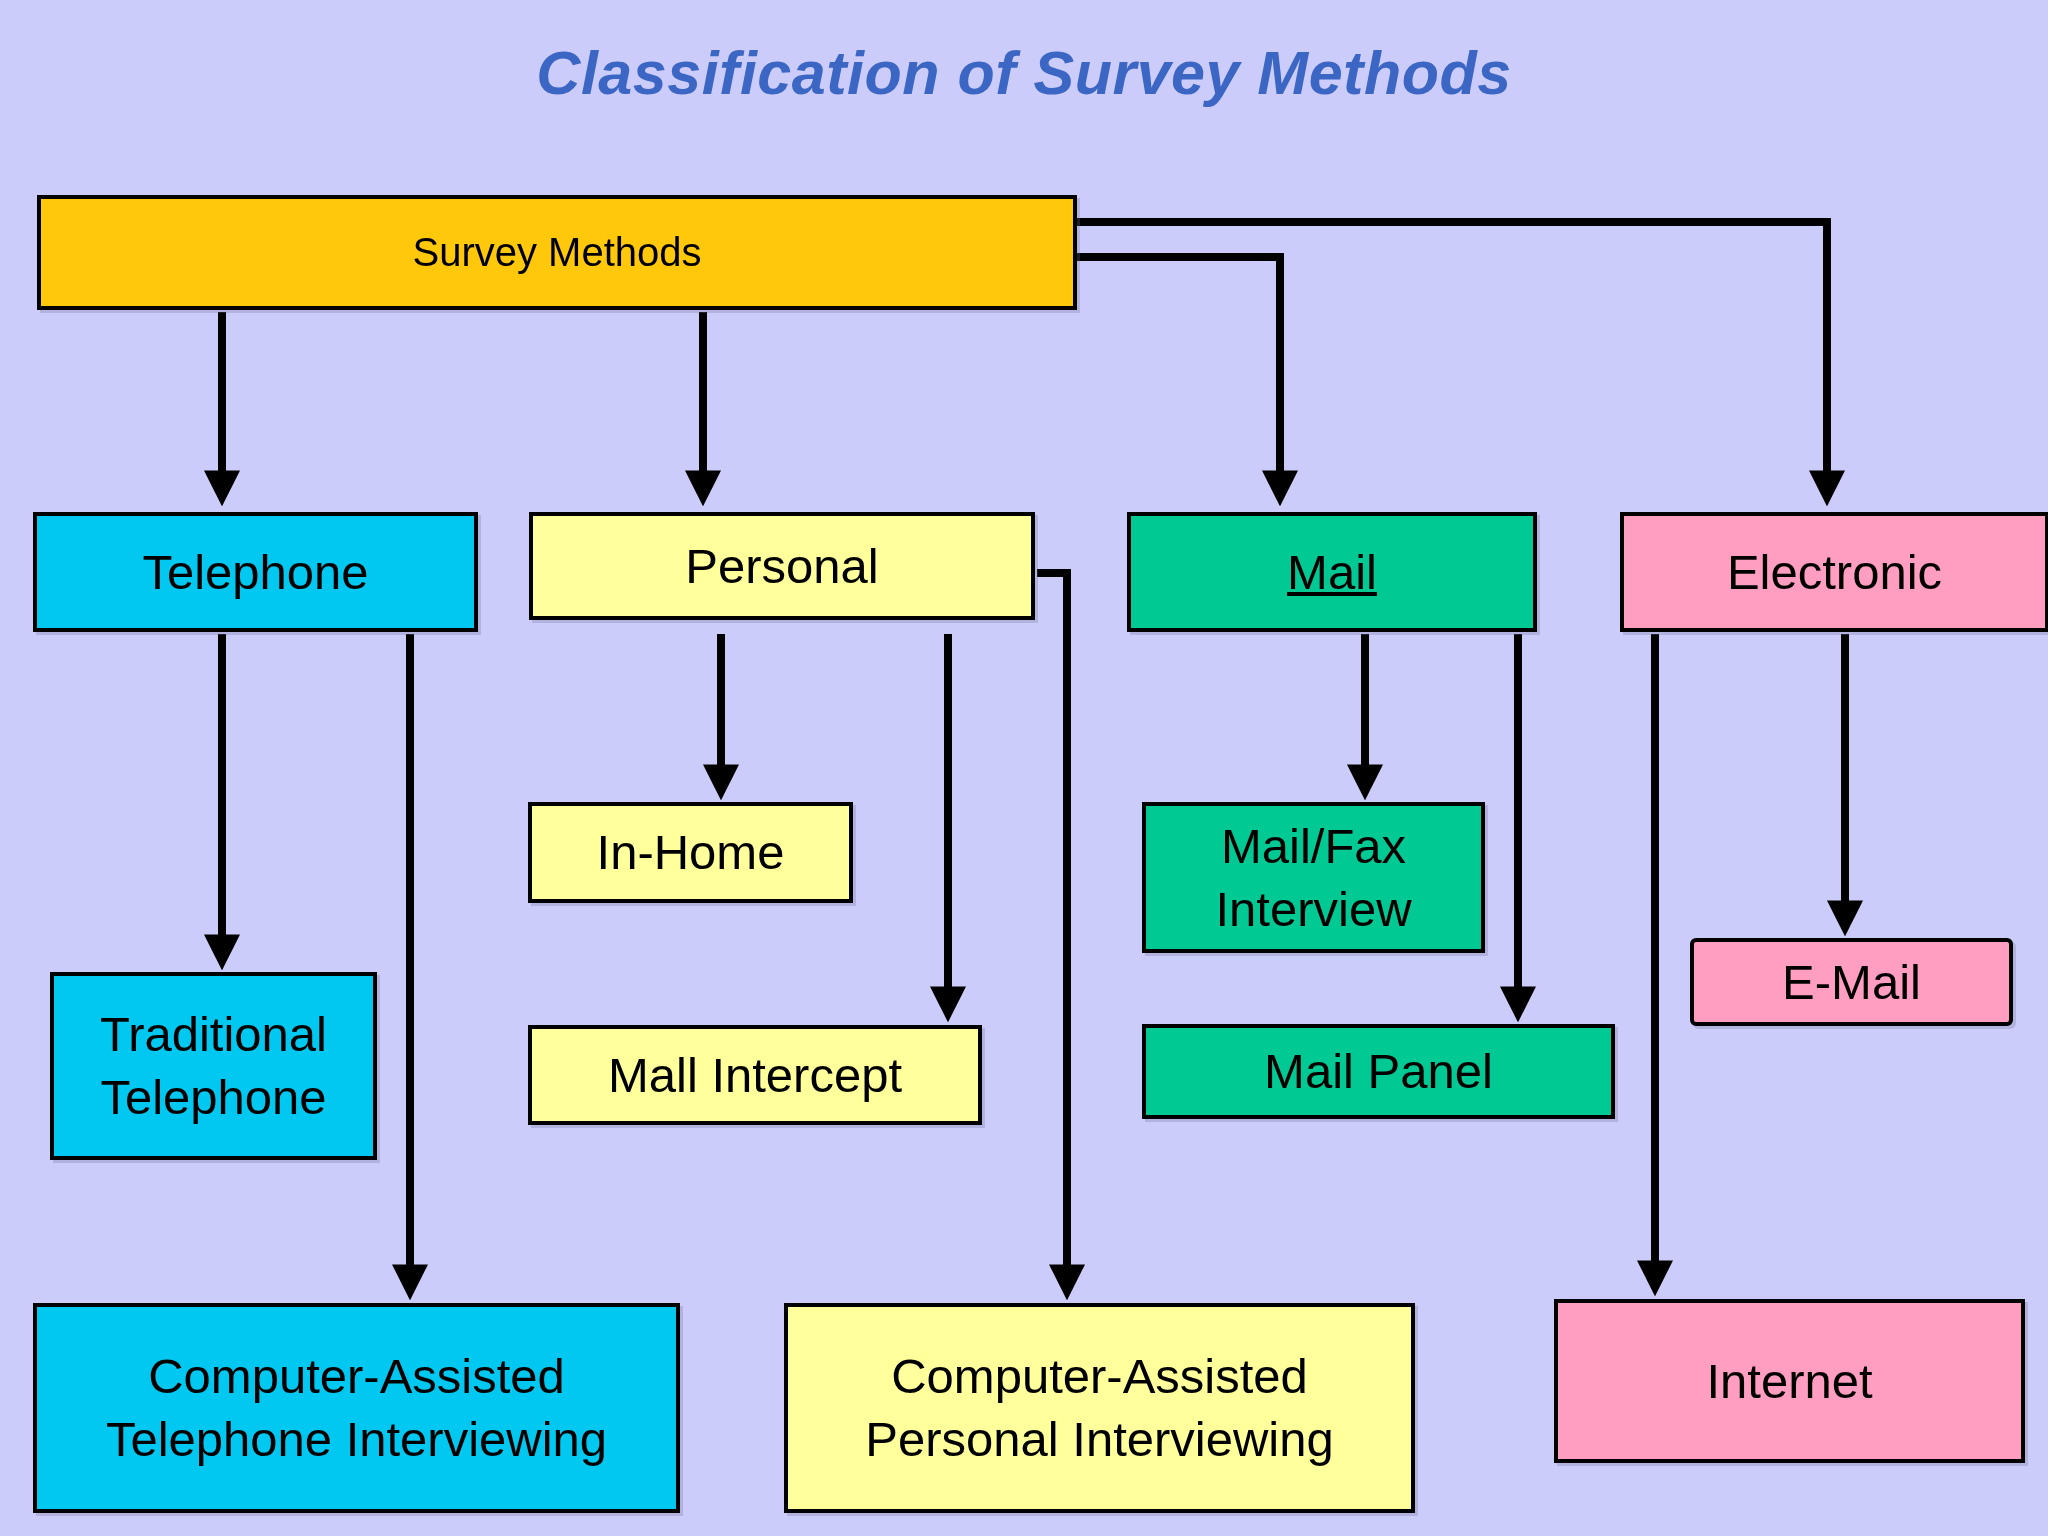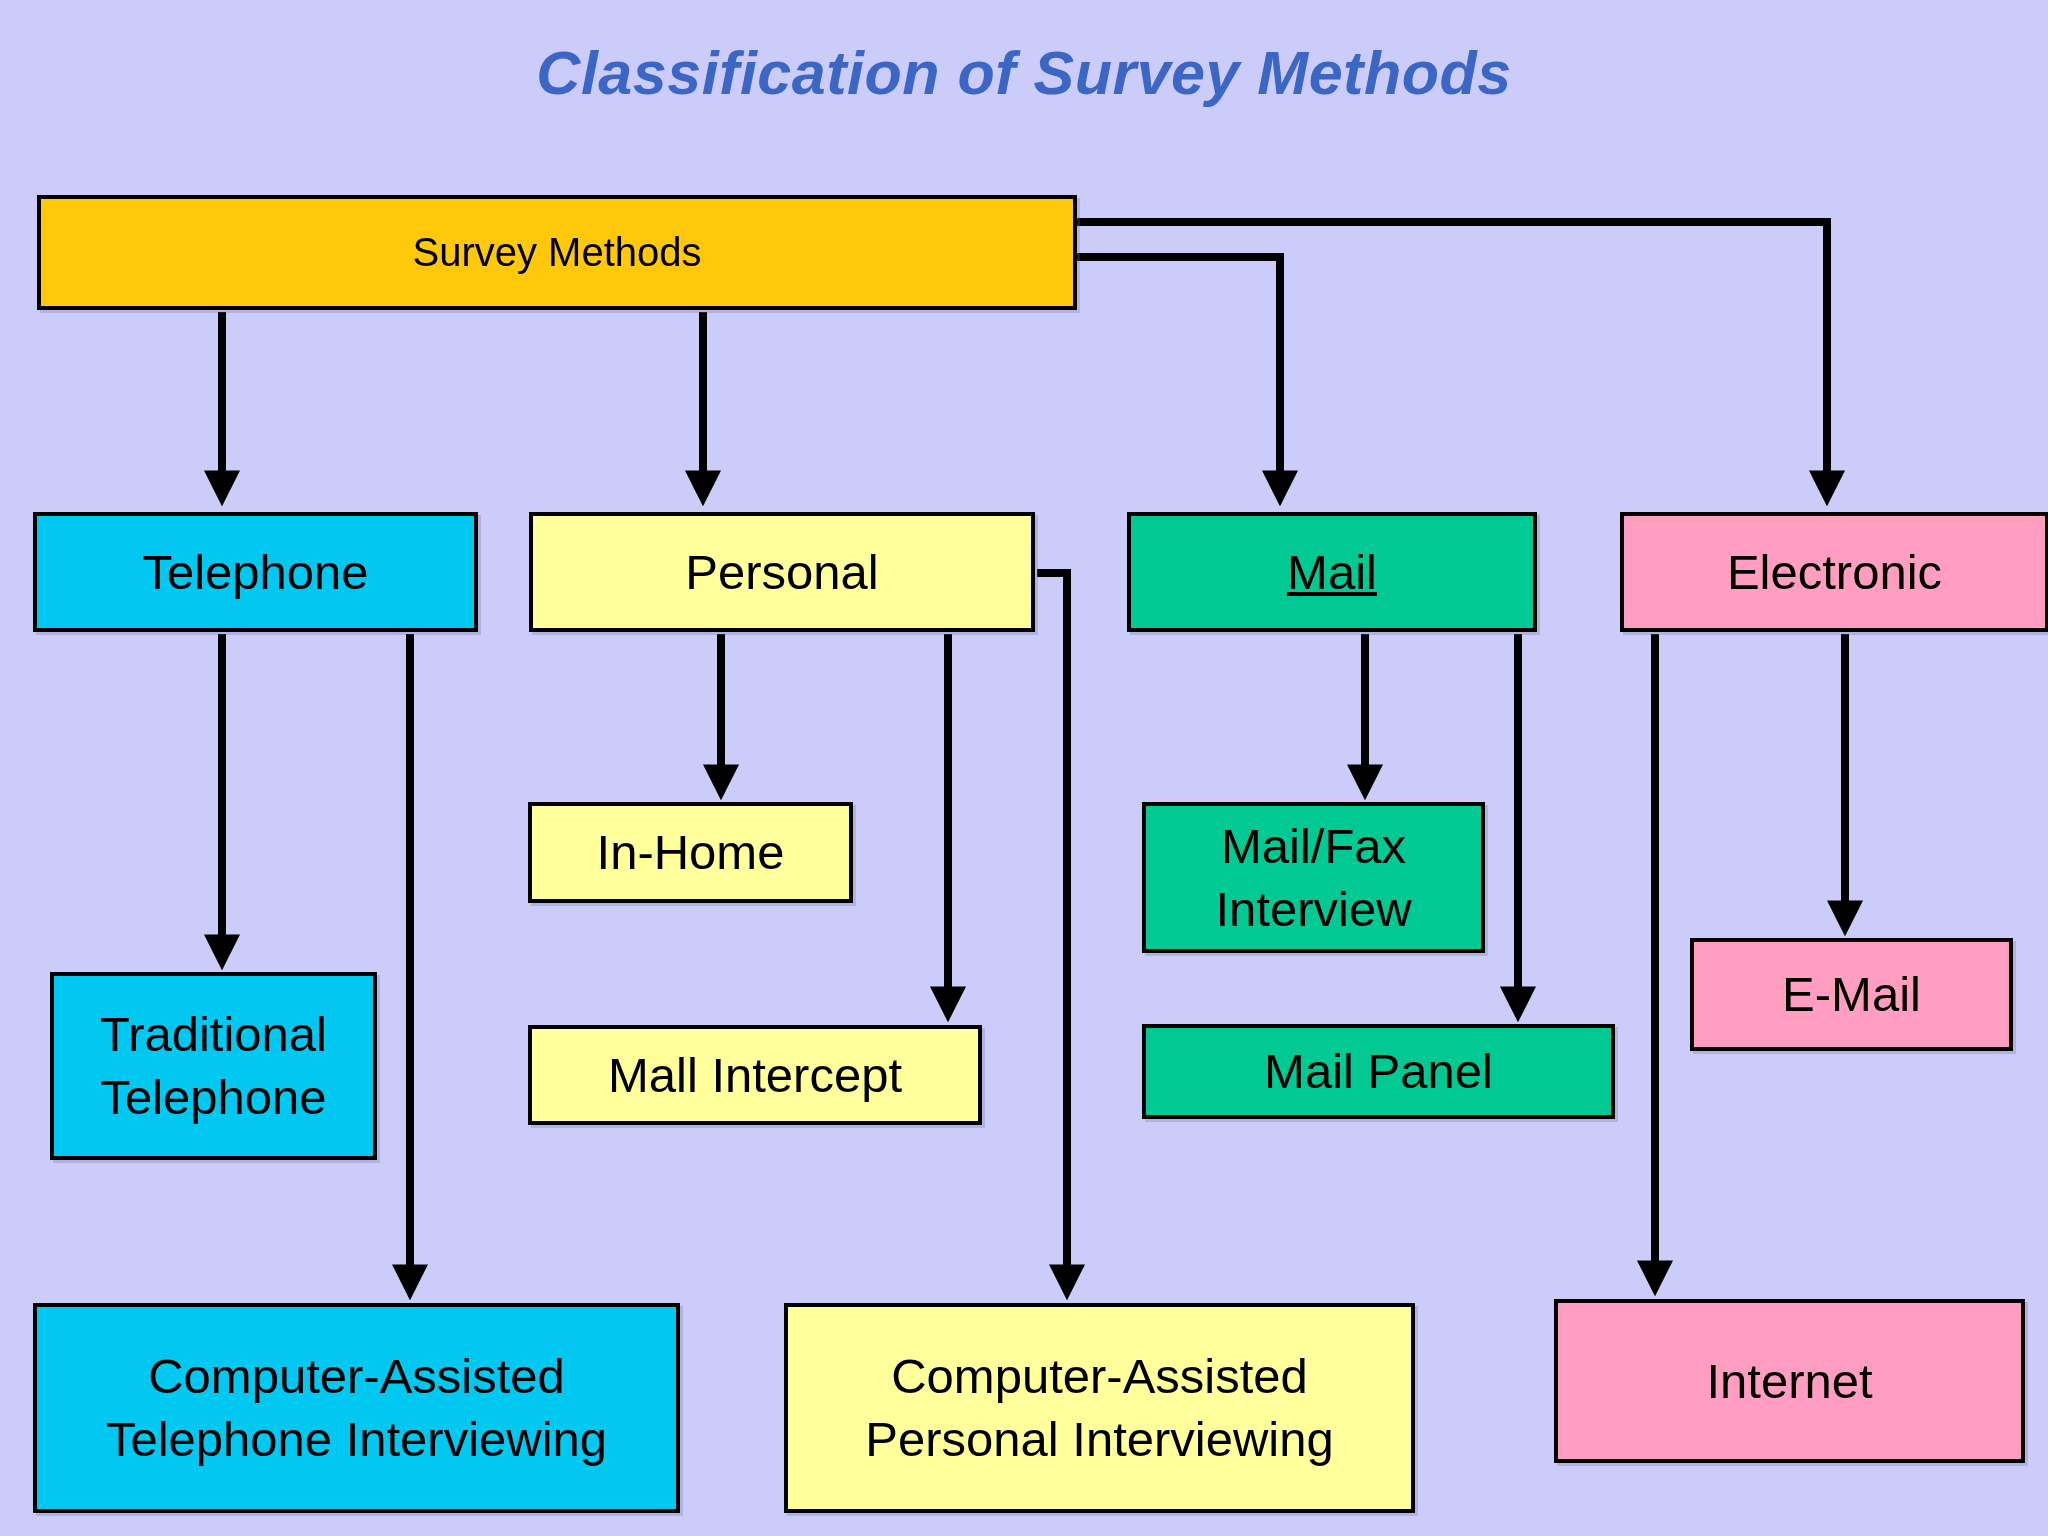--- a/index.html
+++ b/index.html
@@ -39,26 +39,26 @@
     box-shadow: 3px 3px 0 rgba(110,110,150,0.28);
   }
   .fill-gold   { background: var(--gold,   #ffc80a); }
   .fill-cyan   { background: var(--cyan,   #00c8f0); }
   .fill-yellow { background: var(--yellow, #ffff9c); }
   .fill-green  { background: var(--green,  #00c993); }
   .fill-pink   { background: var(--pink,   #ff9ec0); }
 
   .node.survey-methods        { left:37px;   top:195px;  width:1040px; height:115px; font-size:40px; }
   .node.telephone             { left:33px;   top:512px;  width:445px;  height:120px; }
-  .node.personal              { left:529px;  top:512px;  width:506px;  height:120px; }
+  .node.personal              { left:529px;  top:512px;  width:506px;  height:108px; }
   .node.mail                  { left:1127px; top:512px;  width:410px;  height:120px;text-decoration:underline; }
   .node.electronic            { left:1620px; top:512px;  width:429px;  height:120px; }
   .node.in-home               { left:528px;  top:802px;  width:325px;  height:101px; }
   .node.mail-fax-interview    { left:1142px; top:802px;  width:343px;  height:151px; padding:0 20px; }
-  .node.e-mail                { left:1690px; top:938px;  width:323px;  height:113px;  }
+  .node.e-mail                { left:1690px; top:938px;  width:323px;  height:88px;border-radius:6px;  }
   .node.traditional-telephone { left:50px;   top:972px;  width:327px;  height:188px; padding:0 30px; }
   .node.mall-intercept        { left:528px;  top:1025px; width:454px;  height:100px; }
   .node.mail-panel            { left:1142px; top:1024px; width:473px;  height:95px;  }
   .node.cati                  { left:33px;   top:1303px; width:647px;  height:210px; padding:8px 10px; }
   .node.capi                  { left:784px;  top:1303px; width:631px;  height:210px; padding:0 10px; }
   .node.internet              { left:1554px; top:1299px; width:471px;  height:164px; }
 
   svg.edges {
     position: absolute;
     left: 0; top: 0;

